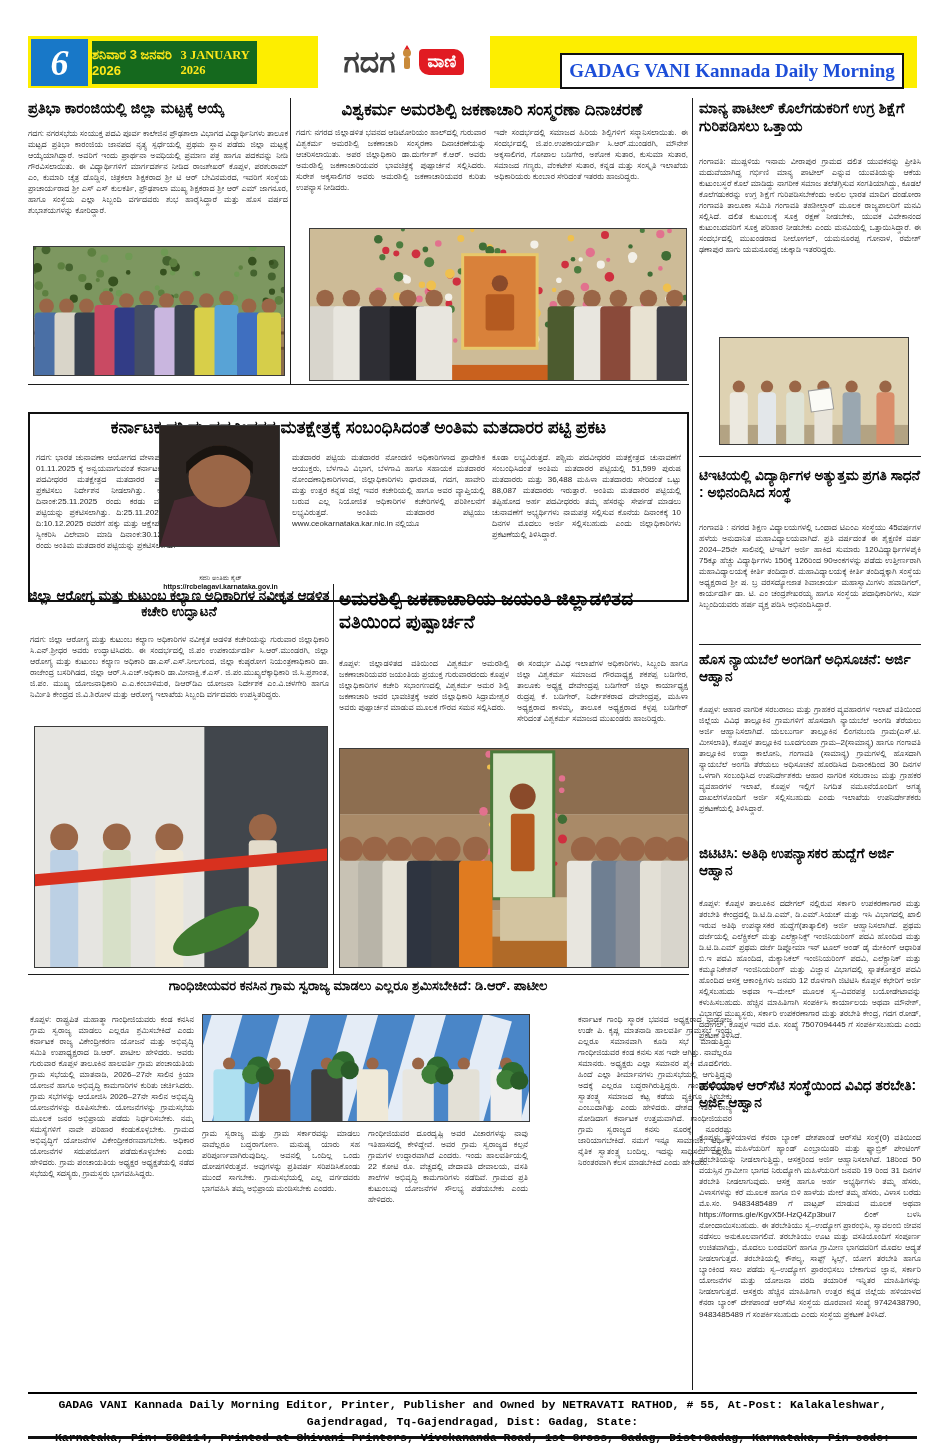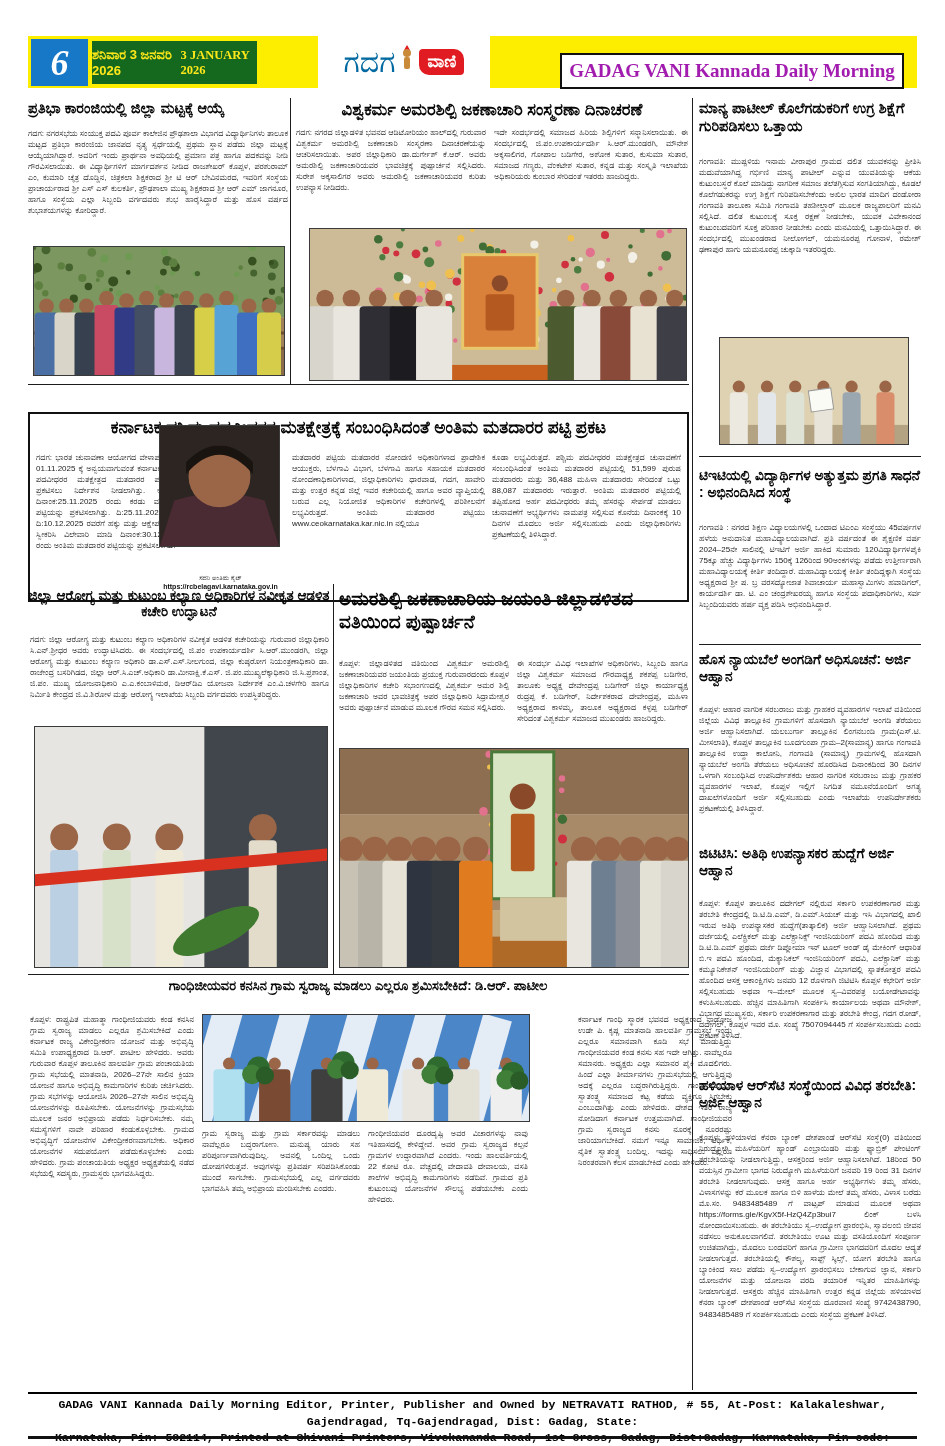--- a/index.html
+++ b/index.html
@@ -15,25 +15,25 @@
 
   
   #m-band{left:28px;top:36px;width:889px;height:52px;background:#fdee00;}
   #m-num{left:31px;top:39px;width:57px;height:47px;background:#1878c8;color:#fff;
          font-family:"Liberation Serif",serif;font-style:italic;font-weight:bold;font-size:36px;
          display:flex;align-items:center;justify-content:center;}
   #m-date{left:92px;top:41px;width:165px;height:43px;background:#15691e;color:#ffe81a;
           display:flex;align-items:center;justify-content:center;font-weight:bold;}
   #m-date .l1{font-size:13px;} #m-date .l2{font-size:12.5px;font-family:"Liberation Serif",serif;}
   #m-logo{left:318px;top:33px;width:172px;height:58px;background:#ffffff;display:flex;align-items:center;justify-content:center;gap:3px;}
-  #m-logo .g1{color:#0369a1;font-weight:normal;font-size:30px;line-height:1;}
+  #m-logo .g1{color:#404040;font-weight:bold;font-size:30px;line-height:1;}
   #m-logo .g2{background:#e11b22;color:#fff;font-weight:bold;font-size:17px;padding:3px 8px;border-radius:4px 10px 4px 10px;}
   #m-banner{left:560px;top:53px;width:340px;height:32px;background:#ffffff;border:2px solid #111;
             display:flex;align-items:center;justify-content:center;
-            font-family:"Liberation Serif",serif;font-weight:bold;font-size:19px;color:#a21caf;}
+            font-family:"Liberation Serif",serif;font-weight:bold;font-size:19px;color:#1d4ed8;}
 
   
   #a1h{left:28px;top:100px;width:260px;font-size:14.5px;}
   #a1b{left:28px;top:128px;width:260px;height:116px;}
   #p1{left:33px;top:246px;width:250px;height:128px;}
   #vr1{left:290px;top:98px;height:286px;}
   #a2h{left:296px;top:99px;width:392px;font-size:16.5px;text-align:center;}
   #a2c1{left:296px;top:127px;width:190px;height:99px;}
   #a2c2{left:494px;top:127px;width:194px;height:99px;}
   #p2{left:309px;top:228px;width:376px;height:151px;}

